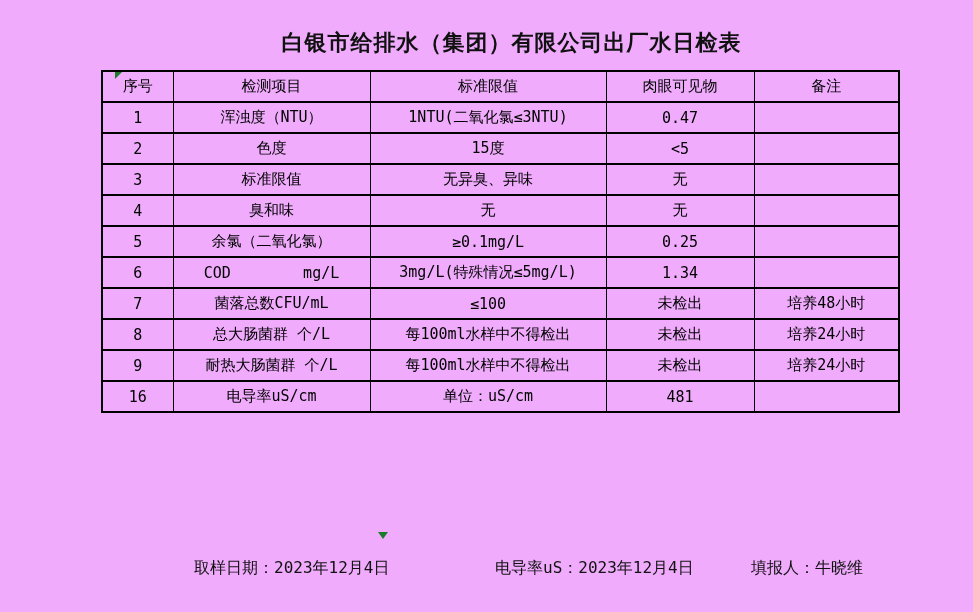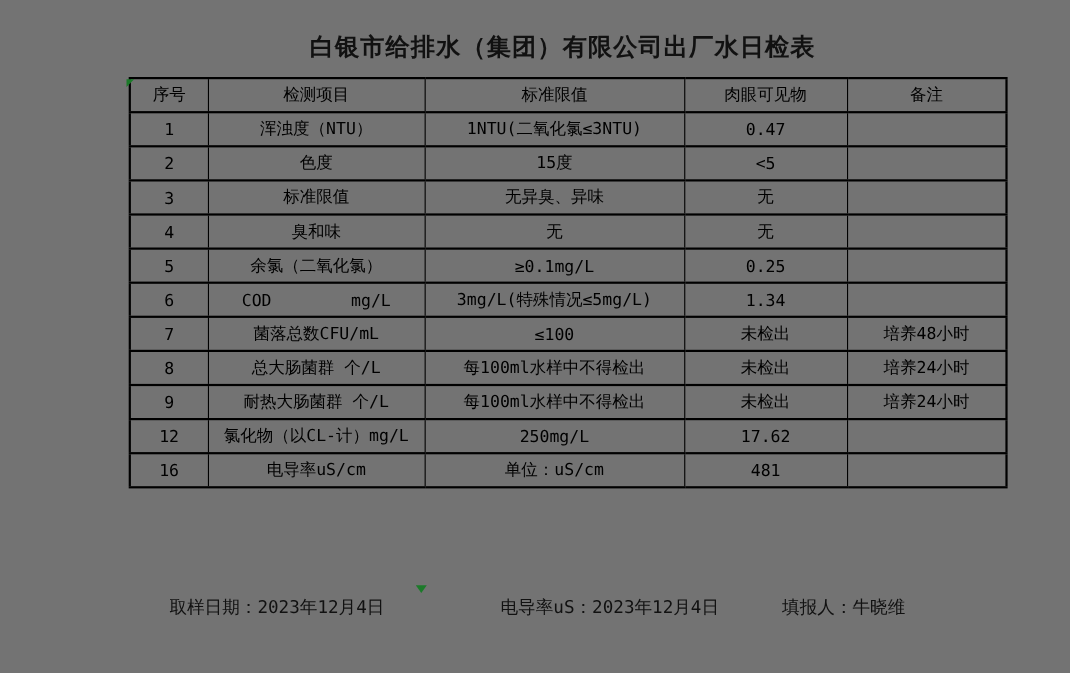--- a/index.html
+++ b/index.html
@@ -1,39 +1,39 @@
 <!DOCTYPE html>
 <html style="--marker-color: #1c7a2a;"><head>
 <meta charset="utf-8">
 <style>
   * { margin: 0; padding: 0; box-sizing: border-box; }
   html, body { background: #ffffff; }
   .page {
     position: relative;
     width: 973px;
     height: 612px;
-    background: #737373;
+    background: #f0abfc;
     font-family: "DejaVu Sans Mono", "DejaVu Sans", "Liberation Sans", sans-serif;
     color: #000000;
     overflow: hidden;
   }
   .title {
     position: absolute;
     left: 113px;
     top: 28px;
     width: 797px;
     text-align: center;
     font-size: 22px;
     font-weight: bold;
     letter-spacing: 1px;
     color: #111111;
   }
   table.sheet {
     position: absolute;
-    left: 117px;
+    left: 101px;
     top: 70px;
     width: 797px;
     border-collapse: collapse;
     table-layout: fixed;
     border: 2px solid #000000;
   }
   table.sheet th, table.sheet td {
     border-left: 1px solid #000000;
     border-right: 1px solid #000000;
     border-top: 2px solid #000000;
@@ -60,21 +60,21 @@
     position: absolute;
     left: 378px;
     top: 532px;
     width: 0;
     height: 0;
     border-left: 5px solid transparent;
     border-right: 5px solid transparent;
     border-top: 7px solid var(--marker-color, #1c7a2a);
   }
   .footer-line { position: absolute; top: 542px; left: 0; width: 973px; height: 22px; font-size: 16px; color: #111111; }
-  .footer-item { position: absolute; top: 0; white-space: pre; }
+  .footer-item { position: absolute; top: 16px; white-space: pre; margin-left: 40px; }
   .footer-sampling { left: 154px; }
   .footer-testdate { left: 455px; }
   .footer-reporter { left: 711px; }
 </style>
 </head>
 <body>
 
 <div class="page">
 
   <div class="title">白银市给排水（集团）有限公司出厂水日检表</div>
@@ -154,27 +154,20 @@
           <td>培养24小时</td>
         </tr>
         <tr>
           <td>9</td>
           <td>耐热大肠菌群 个/L</td>
           <td>每100ml水样中不得检出</td>
           <td>未检出</td>
           <td>培养24小时</td>
         </tr>
         <tr>
-          <td>12</td>
-          <td>氯化物（以CL-计）mg/L</td>
-          <td>250mg/L</td>
-          <td>17.62</td>
-          <td></td>
-        </tr>
-        <tr>
           <td>16</td>
           <td>电导率uS/cm</td>
           <td>单位：uS/cm</td>
           <td>481</td>
           <td></td>
         </tr>
       </tbody>
   </table>
 
   <div class="corner-marker"></div>

